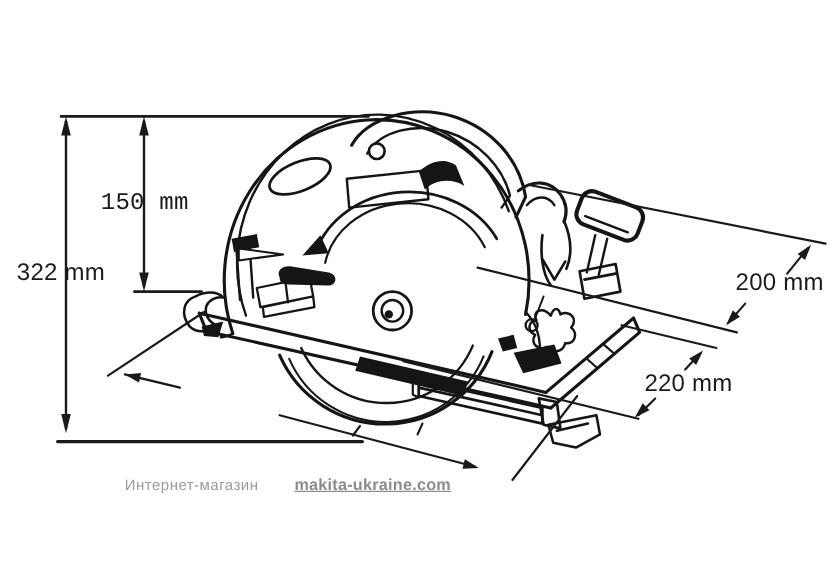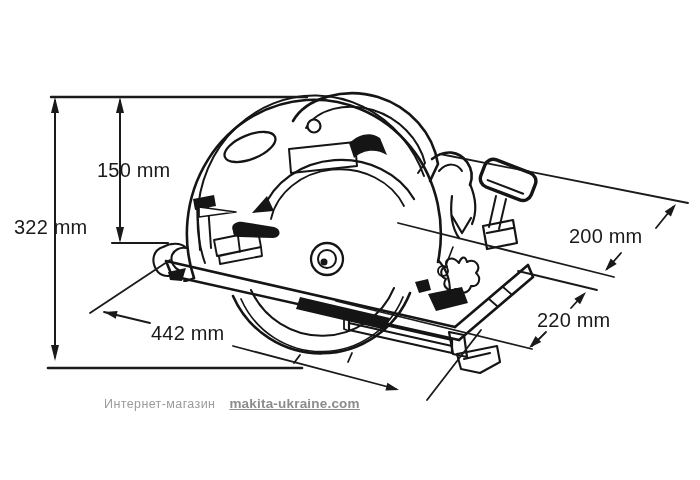--- a/index.html
+++ b/index.html
@@ -6,21 +6,21 @@
   .stage{
     position:relative;width:700px;height:480px;background:#ffffff;
     font-family:"Liberation Sans", sans-serif;overflow:hidden;
   }
   .stage svg{position:absolute;left:0;top:0;}
   .dim-label{
     position:absolute;color:#1a1a1a;font-size:20px;letter-spacing:.2px;
     white-space:nowrap;line-height:1;
   }
   .watermark{
-    position:absolute;left:104px;top:397px;display:flex;gap:14px;align-items:baseline;
+    position:absolute;left:104px;top:397px;display:flex;gap:30px;align-items:baseline;
     white-space:nowrap;line-height:1;
   }
   .wm-prefix{color:#9b9b9b;font-size:12.5px;letter-spacing:.4px;}
   .wm-site{color:#8c8c8c;font-size:13.5px;font-weight:bold;letter-spacing:.2px;text-decoration:underline;}
 </style>
 </head>
 <body>
 
 <div class="stage">
 
@@ -130,22 +130,21 @@
         <path d="M336,301 L532,349"></path>
         <path d="M571,308 L583,295"></path>
         <path d="M586,292 L580.1,304.2 L574.3,298.8 Z" fill="#1a1a1a" stroke="none"></path>
         <path d="M546,332 L532,346"></path>
         <path d="M529,348 L535.6,336.1 L541.2,341.9 Z" fill="#1a1a1a" stroke="none"></path>
       </g>
     </g>
   </svg>
 
   <div class="dim-label" style="left:14px;top:217px;">322 mm</div>
-  <div class="dim-label" style="left:97px;top:160px;">150 mm</div>
-  <div class="dim-label" style="left:151px;top:323px;">442 mm</div>
-  <div class="dim-label" style="left:569px;top:226px;">200 mm</div>
+  <div class="dim-label" style="left:84px;top:160px;font-family:Liberation Mono, monospace;">150 mm</div>
+  <div class="dim-label" style="left:613px;top:226px;">200 mm</div>
   <div class="dim-label" style="left:537px;top:310px;">220 mm</div>
 
   <div class="watermark">
     <span class="wm-prefix">Интернет-магазин</span>
     <span class="wm-site">makita-ukraine.com</span>
   </div>
 </div>
 
 </body></html>

